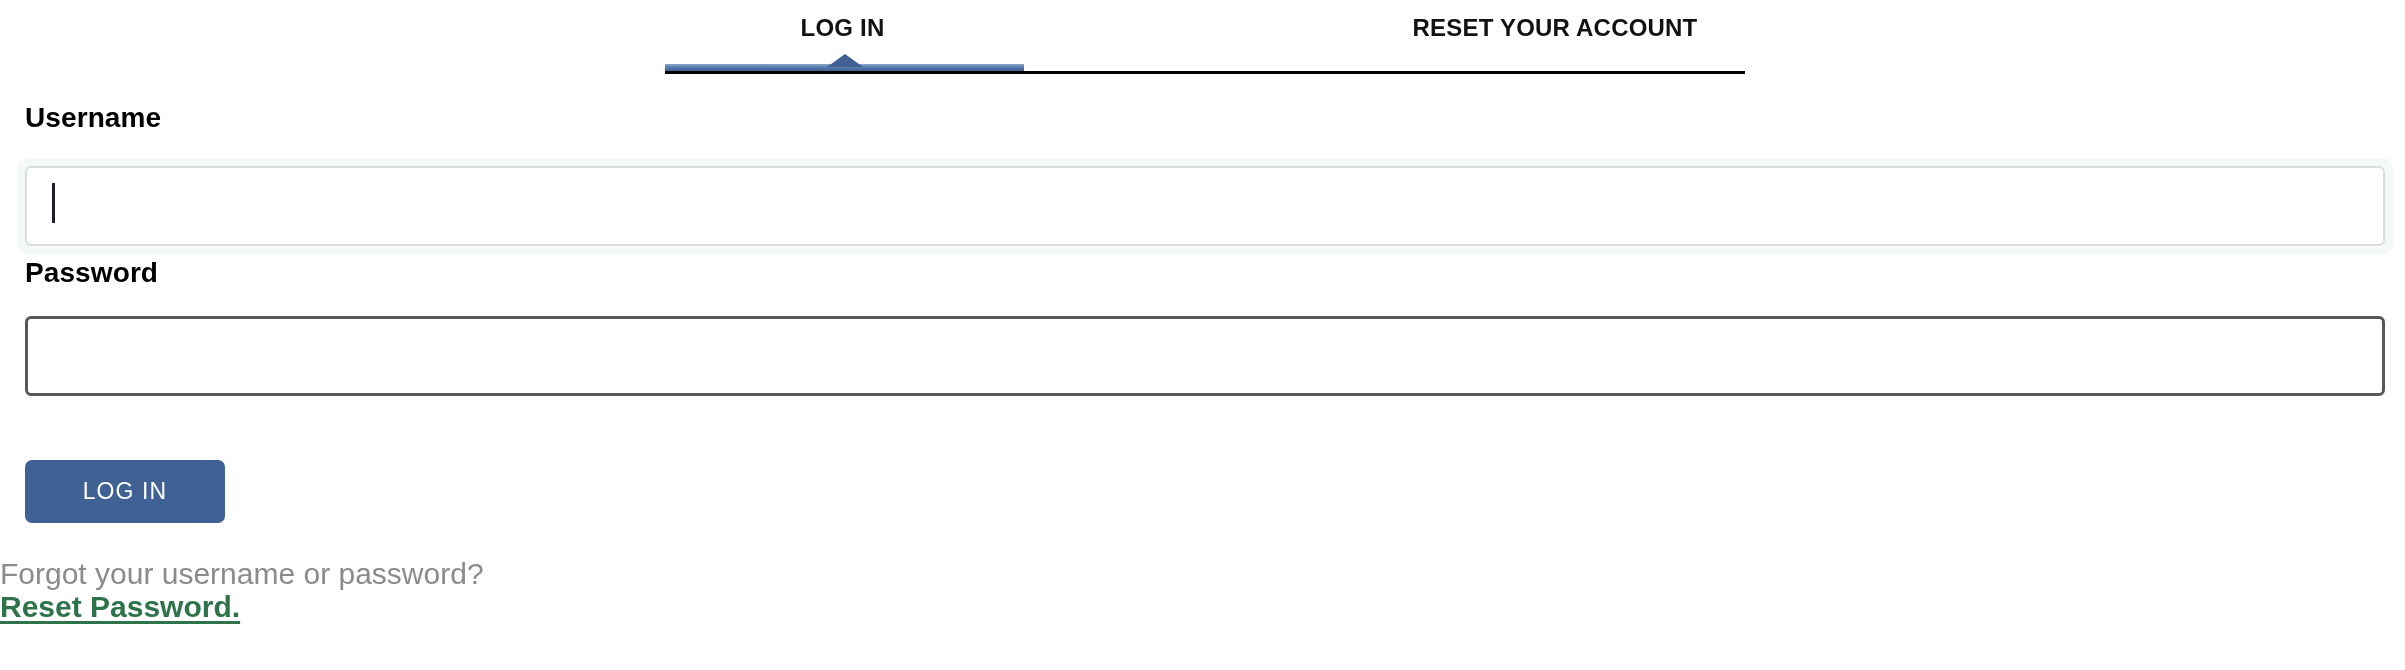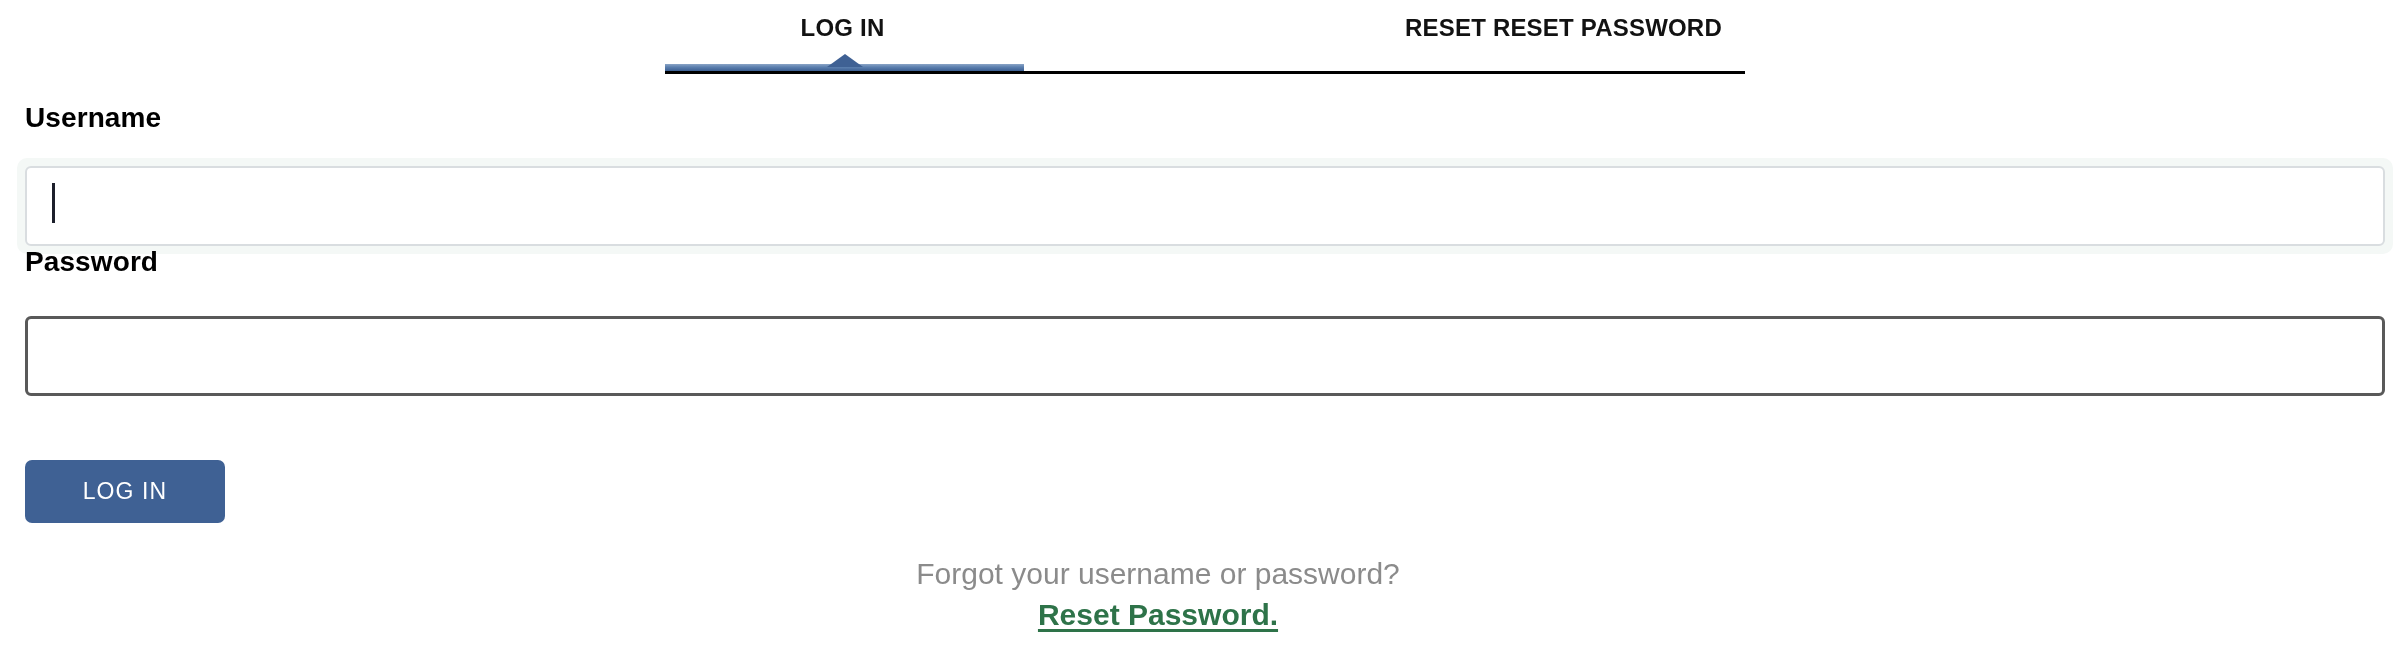--- a/index.html
+++ b/index.html
@@ -82,21 +82,21 @@
   .field-label {
     position: absolute;
     left: 25px;
     font-size: 28px;
     font-weight: 700;
     color: #000000;
     letter-spacing: 0.1px;
     white-space: nowrap;
   }
   .label-username { top: 102px; }
-  .label-password { top: 246px; }
+  .label-password { top: 257px; }
 
   .input-wrap {
     position: absolute;
     left: 25px;
     width: 2360px;
     box-sizing: border-box;
   }
   .input-box {
     width: 100%;
     height: 80px;
@@ -157,49 +157,48 @@
     cursor: pointer;
     padding: 0;
   }
 
   
   .footer {
     position: absolute;
     left: 0;
     top: 558px;
     width: 2316px;
-    text-align: center;
+    text-align: left;
   }
   .footer-prompt {
     display: block;
     font-size: 30px;
     color: #8b8b8b;
     line-height: 1.08;
     white-space: nowrap;
   }
   .footer-link {
     display: inline-block;
-    margin-top: 8px;
     font-size: 30px;
     font-weight: 700;
     color: #2e7349;
     text-decoration: underline;
     text-underline-offset: 4px;
     cursor: pointer;
     white-space: nowrap;
   }
 </style>
 </head>
 <body>
 
 <div class="tabbar">
 
   <div class="tabs">
     <div class="tab tab-login">LOG IN</div>
-    <div class="tab tab-reset">RESET RESET PASSWORD</div>
+    <div class="tab tab-reset">RESET YOUR ACCOUNT</div>
   </div>
 
   <div class="tab-rule"></div>
   <div class="tab-active-bar"></div>
   <div class="tab-pointer"></div>
 </div>
 
 <div class="field-label label-username">Username</div>
 
 <div class="input-wrap wrap-username">

